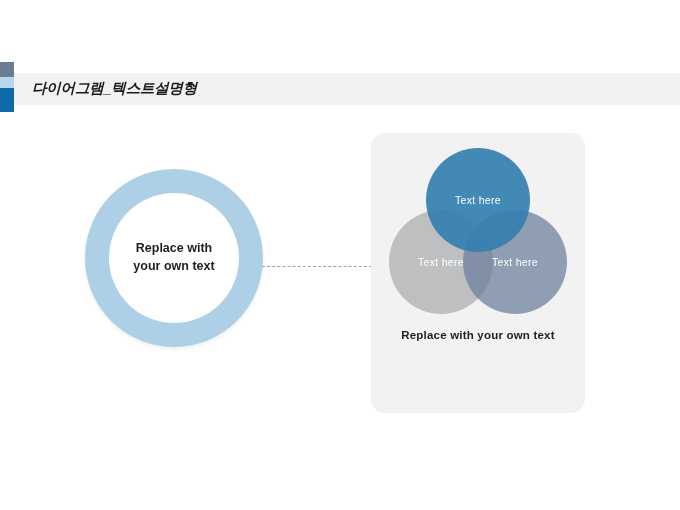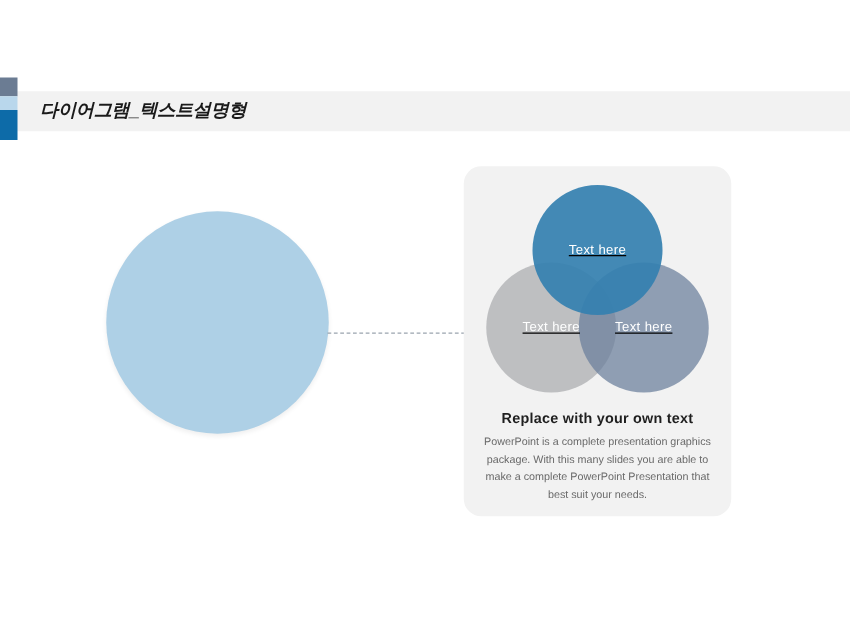--- a/index.html
+++ b/index.html
@@ -120,21 +120,20 @@
     height: 175px;
   }
   .venn .circ {
     position: absolute;
     width: 104px;
     height: 104px;
     border-radius: 50%;
     display: flex;
     align-items: center;
     justify-content: center;
-    text-decoration: underline;
   }
   .circ-label {
     font-size: 10.5px;
     color: #ffffff;
     letter-spacing: 0.3px;
     white-space: nowrap;
     position: relative;
     z-index: 5;
   }
   .circ-top {
@@ -183,34 +182,37 @@
 <div class="header-accent">
   <div class="seg seg-top"></div>
   <div class="seg seg-mid"></div>
   <div class="seg seg-bottom"></div>
 </div>
 
 <div class="header-title">다이어그램_텍스트설명형</div>
 
 <div class="ring-wrap">
   <div class="ring-outer"></div>
+  <div class="ring-inner">
+    <div class="ring-label">Replace with
+your own text</div>
+  </div>
 </div>
 
 <div class="connector"></div>
 
 <div class="panel">
 
   <div class="venn">
     <div class="circ circ-left">
       <span class="circ-label">Text here</span>
     </div>
     <div class="circ circ-right">
       <span class="circ-label">Text here</span>
     </div>
     <div class="circ circ-top">
       <span class="circ-label">Text here</span>
     </div>
   </div>
 
   <div class="panel-heading">Replace with your own text</div>
 
-  <div class="panel-body">PowerPoint is a complete presentation graphics package. With this many slides you are able to make a complete PowerPoint Presentation that best suit your needs.</div>
 </div>
 
 </body></html>

